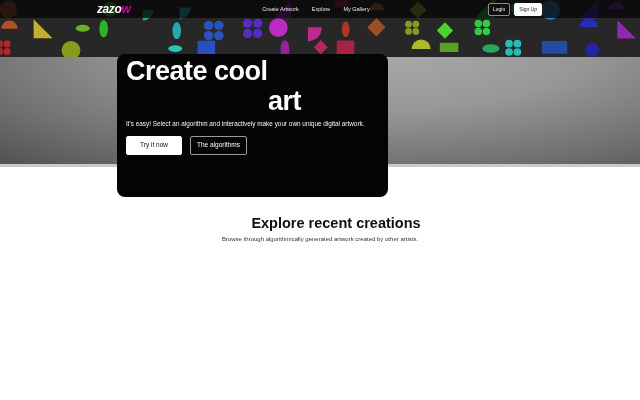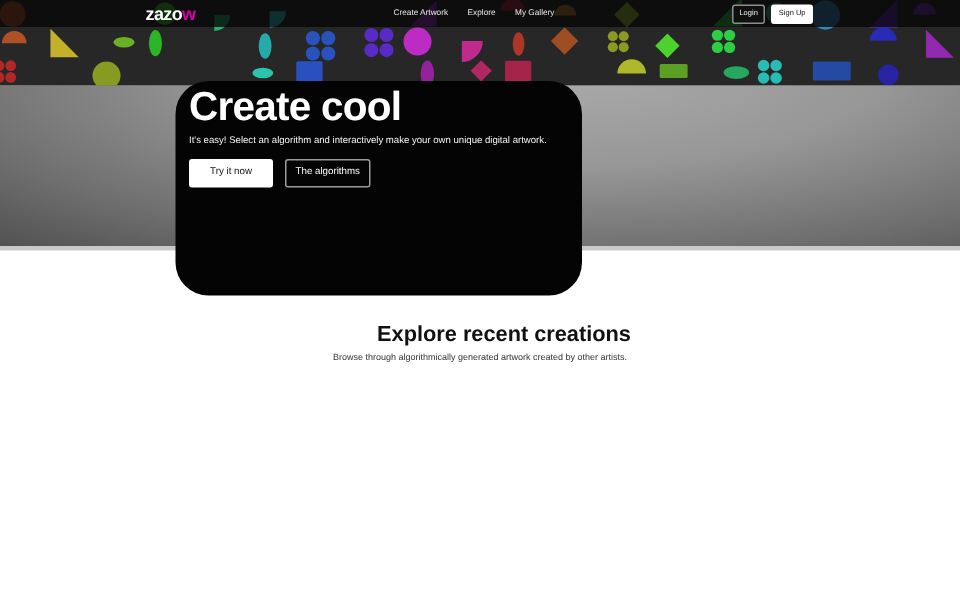--- a/index.html
+++ b/index.html
@@ -12,41 +12,41 @@
   
   .top-band { position:relative; height:57px; background:#272727; overflow:hidden; }
   .top-band svg { position:absolute; left:0; top:0; }
 
   
   .navbar {
     position:absolute; left:0; top:0; right:0; height:18px; z-index:5;
     background:rgba(8,8,8,0.80);
     display:flex; align-items:center; padding:0 98px 0 97px;
   }
-  .logo { font-size:12px; font-weight:bold; color:#ffffff; letter-spacing:-0.4px; cursor:pointer; text-decoration:none; line-height:1; }
+  .logo { font-size:12px; font-weight:bold; color:#ffffff; letter-spacing:-0.4px; cursor:pointer; text-decoration:none; line-height:1;font-style:italic; }
   .logo .accent { color:#d400aa; }
   .nav-links { display:flex; gap:13px; margin-left:132px; }
   .nav-links a { color:#e8e8e8; font-size:5.5px; text-decoration:none; cursor:pointer; }
   .nav-auth { margin-left:auto; display:flex; gap:4px; align-items:center; }
   .nav-auth button { font-family:"Liberation Sans", sans-serif; font-size:5px; line-height:1; padding:3px 4px; border-radius:2px; cursor:pointer; }
   .btn-login { background:#101010; color:#f2f2f2; border:1px solid #8d8d8d; }
   .btn-signup { background:#ffffff; color:#141414; border:1px solid #ffffff; }
 
   
   .gray-band {
     height:110px;
     background:
       radial-gradient(ellipse 90% 160% at 58% -10%, #ababab 0%, #979797 38%, #6f6f6f 72%, #4a4a4a 100%);
     border-bottom:3px solid #c9c9c9;
   }
 
   
   .hero {
     position:absolute; left:117px; top:54px; width:271px; height:143px; z-index:4;
-    background:#040404; border-radius:22px; padding:2px 9px; color:#ffffff;
+    background:#040404; border-radius:8px; padding:2px 9px; color:#ffffff;
   }
   .hero h1 { font-size:27px; line-height:30px; font-weight:bold; letter-spacing:-0.5px; color:#ffffff; }
   .hero h1 .line1 { display:block; }
   .hero h1 .line2 { display:block; padding-left:142px; }
   .hero-sub { margin-top:4px; font-size:6.4px; color:#f5f5f5; white-space:nowrap; }
   .hero-actions { margin-top:9px; display:flex; gap:8px; }
   .hero-actions button { font-family:"Liberation Sans", sans-serif; font-size:6.5px; line-height:1; padding:5px 0; border-radius:2px; cursor:pointer; }
   .btn-primary { width:56px; background:#ffffff; color:#111111; border:1px solid #ffffff; }
   .btn-ghost { width:57px; background:transparent; color:#ffffff; border:1px solid #9a9a9a; }
 
@@ -150,20 +150,21 @@
         <button class="btn-signup">Sign Up</button>
       </div>
     </nav>
   </header>
 
   <div class="gray-band"></div>
 
   <section class="hero">
     <h1>
       <span class="line1">Create cool</span>
+      <span class="line2">art</span>
     </h1>
     <p class="hero-sub">It's easy! Select an algorithm and interactively make your own unique digital artwork.</p>
     <div class="hero-actions">
       <button class="btn-primary">Try it now</button>
       <button class="btn-ghost">The algorithms</button>
     </div>
   </section>
 
   <section class="explore">
     <h2>Explore recent creations</h2>

